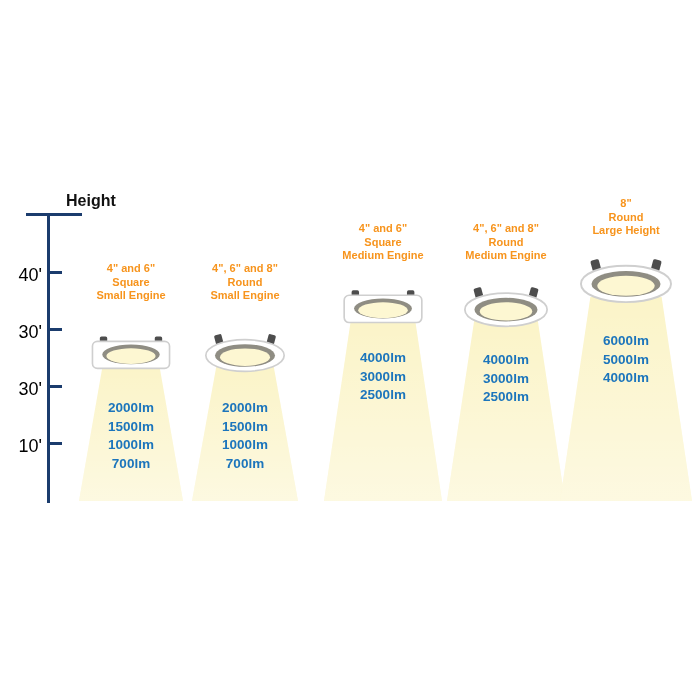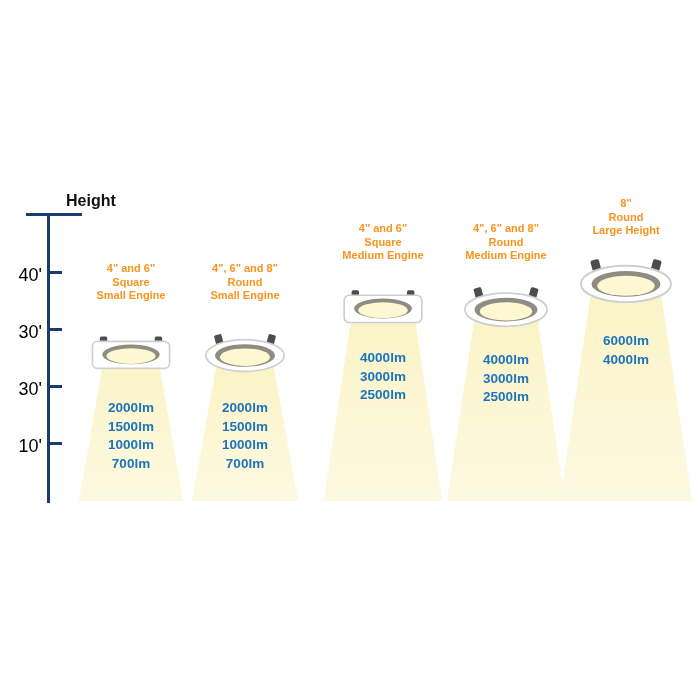--- a/index.html
+++ b/index.html
@@ -128,16 +128,17 @@
   <div class="abs cone" style="left:560px;top:297px;width:132px;height:204px;"></div>
   <svg class="abs fixture-icon" style="left:577px;top:258px;" width="98" height="46" viewBox="0 0 100 48">
     <rect x="14" y="2" width="9" height="12" rx="2" fill="#4d4d4d" transform="rotate(-15 18 8)"></rect>
     <rect x="77" y="2" width="9" height="12" rx="2" fill="#4d4d4d" transform="rotate(15 82 8)"></rect>
     <ellipse cx="50" cy="27" rx="47" ry="19" fill="#ffffff" stroke="#cfcfcf" stroke-width="2"></ellipse>
     <ellipse cx="50" cy="27" rx="36" ry="13.5" fill="#8f8d83"></ellipse>
     <ellipse cx="50" cy="29" rx="30" ry="10.5" fill="#fdf7d2"></ellipse>
   </svg>
   <div class="abs lumens" style="left:560px;top:332px;width:132px;">
     <div>6000lm</div>
+    <div>5000lm</div>
     <div>4000lm</div>
   </div>
 
 </div>
 
 </body></html>

